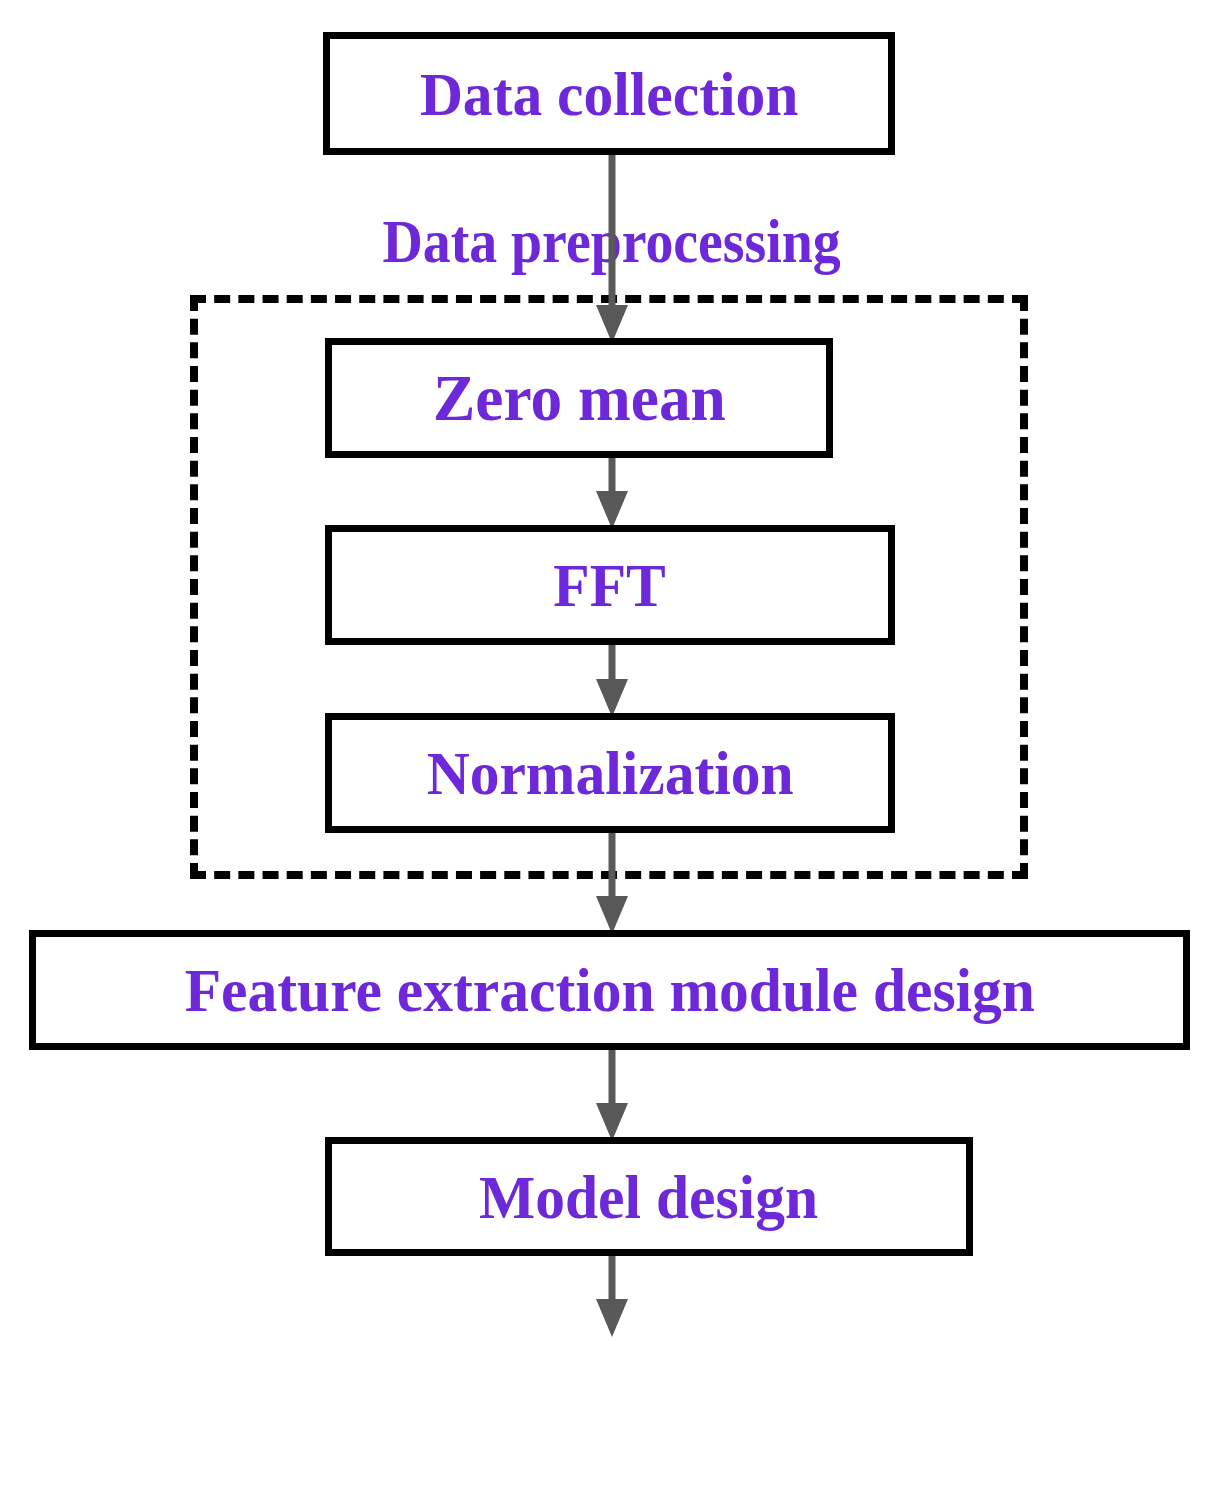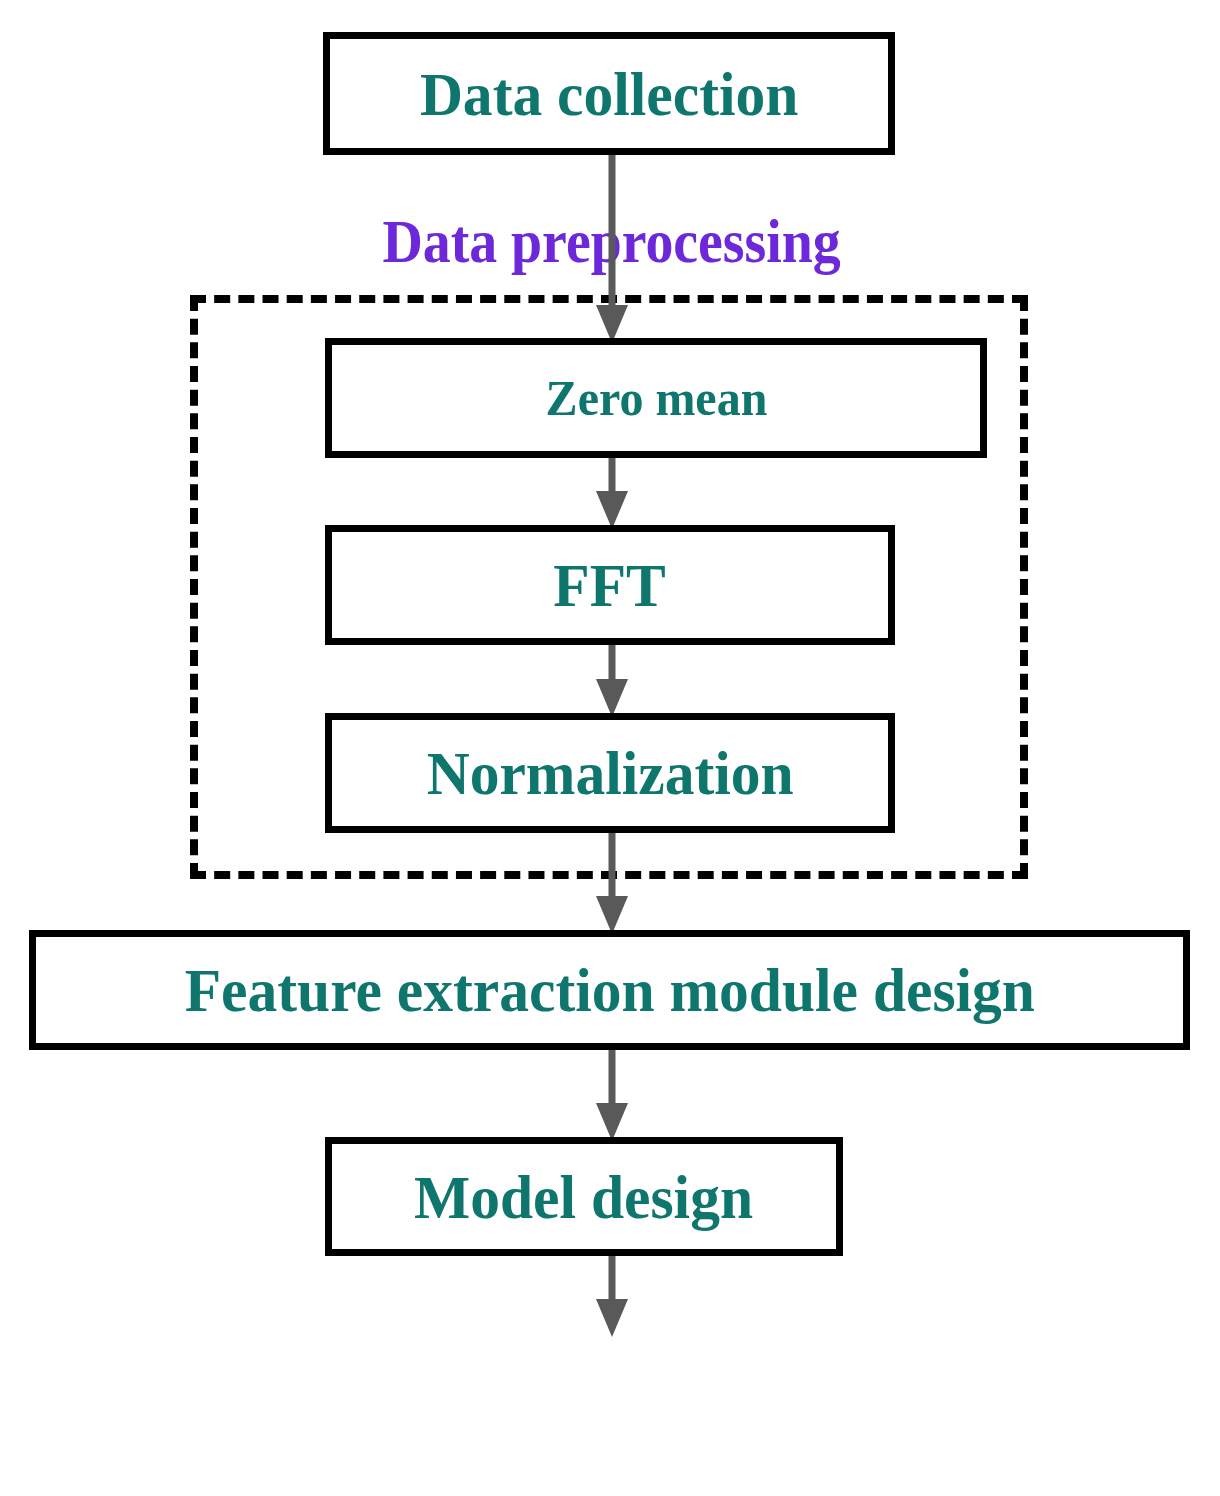--- a/index.html
+++ b/index.html
@@ -18,21 +18,21 @@
     overflow: hidden;
   }
   .node {
     position: absolute;
     box-sizing: border-box;
     background: #ffffff;
     border: 7px solid #000000;
     display: flex;
     align-items: center;
     justify-content: center;
-    color: #0f766e;
+    color: #6d28d9;
     font-weight: 700;
     line-height: 1;
     z-index: 3;
     white-space: nowrap;
   }
   .node span {
     display: block;
     transform: scaleX(0.96);
   }
   .group-box {
@@ -55,25 +55,25 @@
     display: inline-block;
     transform: scaleX(0.90);
     transform-origin: center;
   }
   .arrow {
     position: absolute;
     z-index: 2;
   }
   
   #node-data-collection   { left: 323px; top: 32px;   width: 572px; height: 123px; font-size: 62px; }
-  #node-zero-mean         { left: 325px; top: 338px;  width: 662px; height: 120px; font-size: 50px; text-align: center; }
+  #node-zero-mean         { left: 325px; top: 338px;  width: 508px; height: 120px; font-size: 66px; text-align: center; }
   #node-fft               { left: 325px; top: 525px;  width: 570px; height: 120px; font-size: 62px; }
   #node-normalization     { left: 325px; top: 713px;  width: 570px; height: 120px; font-size: 62px; align-items: center; }
   #node-feature-extraction{ left: 29px;  top: 930px;  width: 1161px; height: 120px; font-size: 62px; }
-  #node-model-design      { left: 325px; top: 1137px; width: 518px; height: 119px; font-size: 62px; }
+  #node-model-design      { left: 325px; top: 1137px; width: 648px; height: 119px; font-size: 62px; }
   #node-testing           { left: 325px; top: 1333px; width: 570px; height: 122px; font-size: 62px; }
 
   #group-preprocessing    { left: 190px; top: 295px;  width: 838px; height: 584px; }
   #label-preprocessing    { left: 212px; top: 210px;  width: 800px; font-size: 62px; }
 </style>
 </head>
 <body>
 
 <div id="canvas">
 

